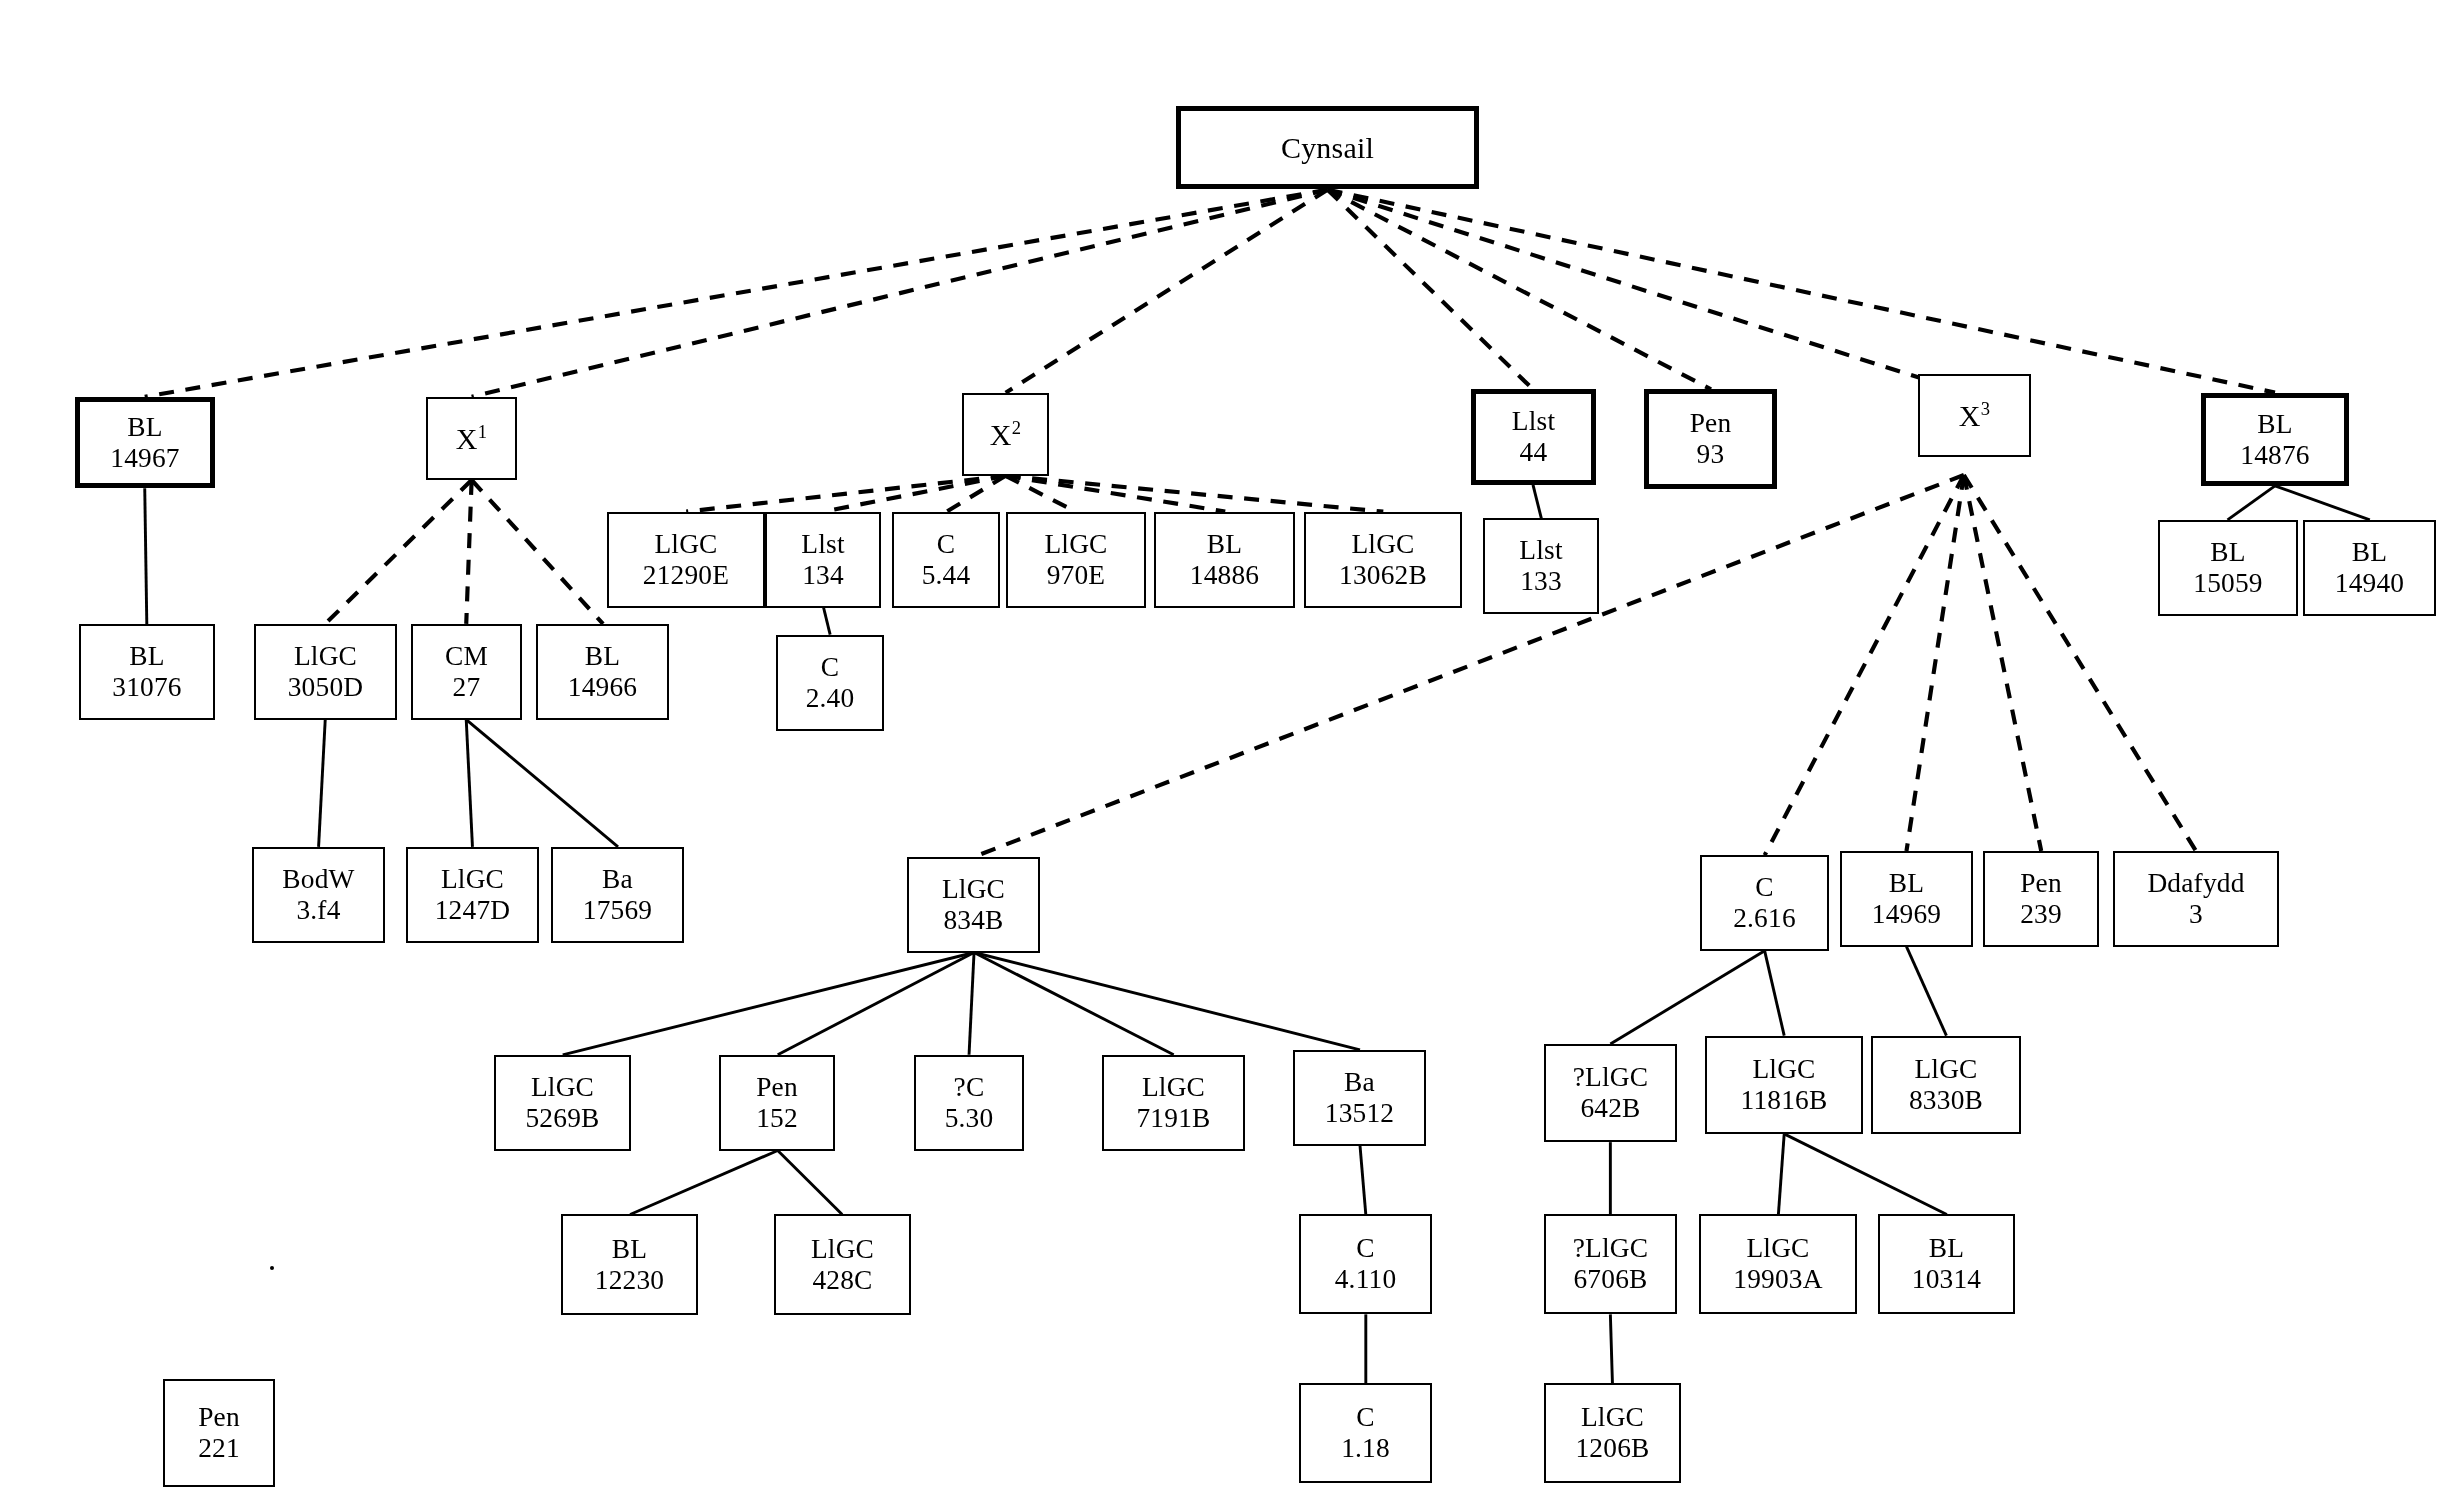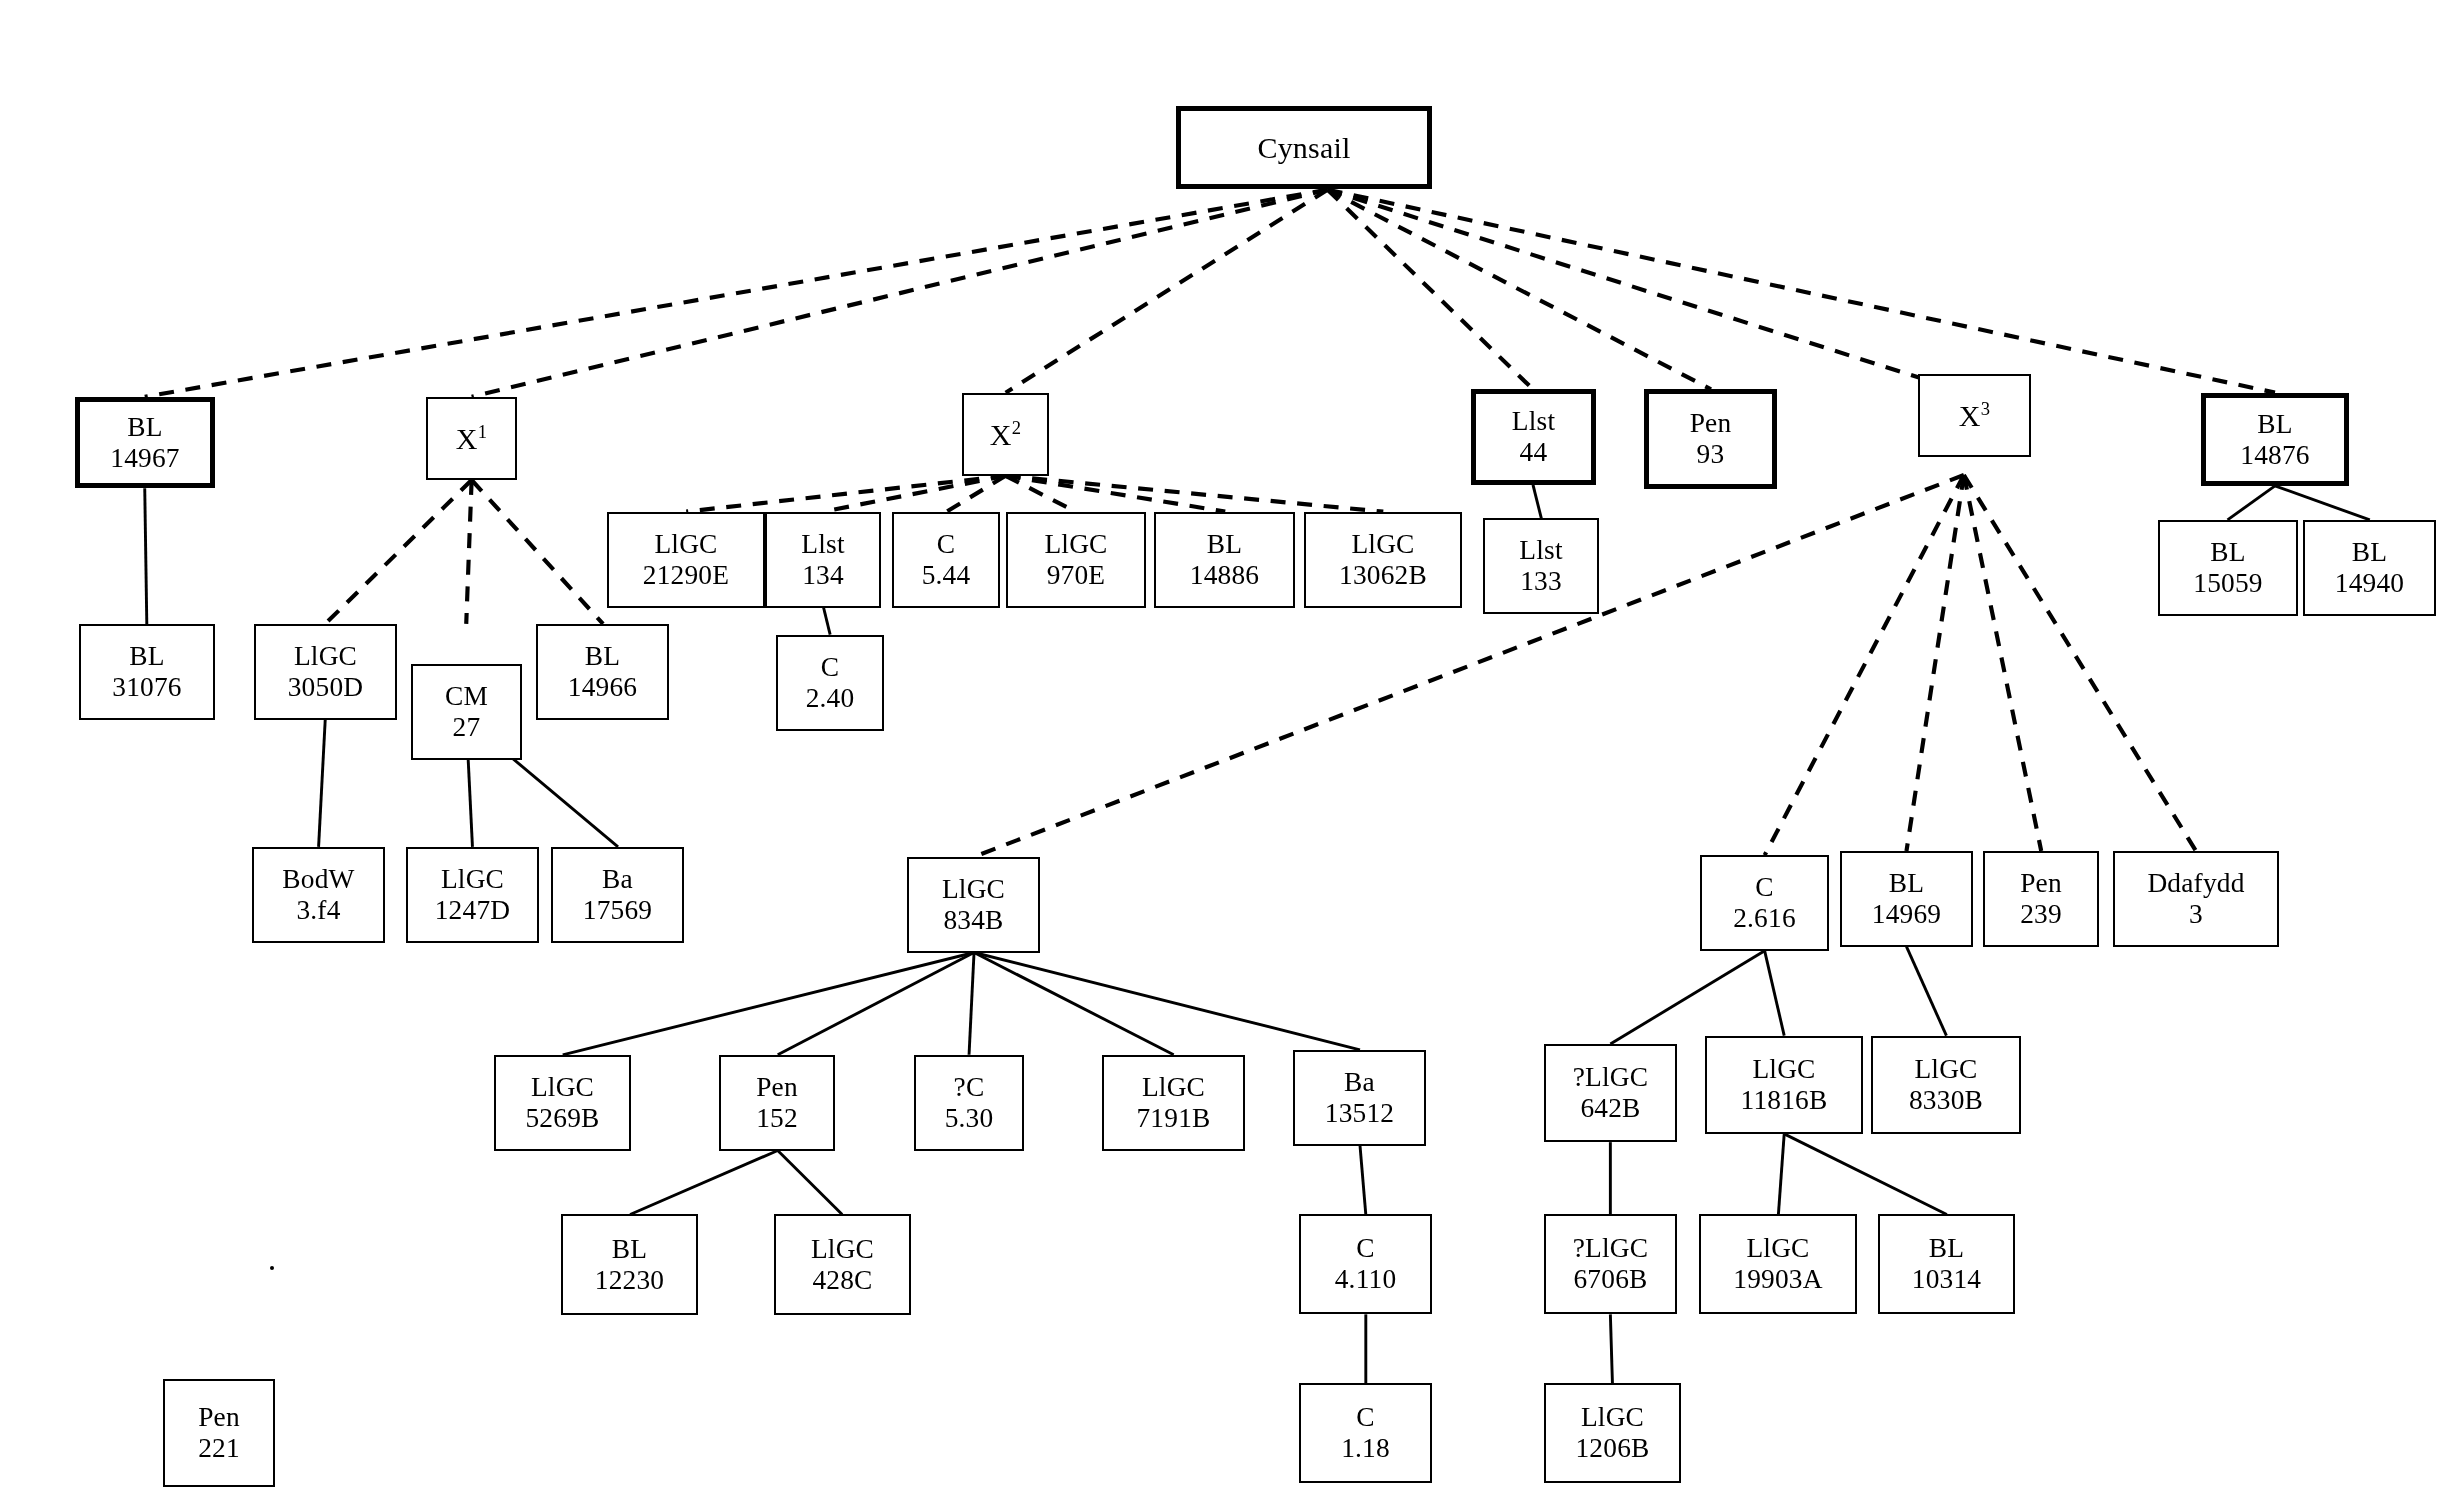--- a/index.html
+++ b/index.html
@@ -127,21 +127,21 @@
       <line x1="2292" y1="1138" x2="2340" y2="1245" stroke="#000000" stroke-width="3.5"></line>
       <line x1="1936" y1="1373" x2="1936" y2="1460" stroke="#000000" stroke-width="3.5"></line>
       <line x1="2145" y1="1363" x2="2138" y2="1460" stroke="#000000" stroke-width="3.5"></line>
       <line x1="2145" y1="1363" x2="2340.5" y2="1460" stroke="#000000" stroke-width="3.5"></line>
       <line x1="1936" y1="1580" x2="1938.5" y2="1663" stroke="#000000" stroke-width="3.5"></line>
     </svg>
 
   <div class="stray-dot" style="left:270px; top:1266px;"></div>
 
   <div id="node-layer">
-      <div class="node thick single root" style="left: 1176px; top: 106px; width: 256px; height: 83px;">
+      <div class="node thick single root" style="left: 1176px; top: 106px; width: 303px; height: 83px;">
         <span class="l1">Cynsail</span>
       </div>
       <div class="node thick" style="left: 75px; top: 397px; width: 140px; height: 91px;">
         <span class="l1">BL</span>
         <span class="l2">14967</span>
       </div>
       <div class="node single" style="left: 426px; top: 397px; width: 91px; height: 83px;">
         <span class="l1">X<span class="sup">1</span></span>
       </div>
       <div class="node single" style="left: 962px; top: 393px; width: 87px; height: 83px;">
@@ -199,21 +199,21 @@
         <span class="l2">14940</span>
       </div>
       <div class="node" style="left: 79px; top: 624px; width: 136px; height: 96px;">
         <span class="l1">BL</span>
         <span class="l2">31076</span>
       </div>
       <div class="node" style="left: 254px; top: 624px; width: 143px; height: 96px;">
         <span class="l1">LlGC</span>
         <span class="l2">3050D</span>
       </div>
-      <div class="node" style="left: 411px; top: 624px; width: 111px; height: 96px; margin-top: 40px;">
+      <div class="node" style="left: 411px; top: 624px; width: 111px; height: 96px;">
         <span class="l1">CM</span>
         <span class="l2">27</span>
       </div>
       <div class="node" style="left: 536px; top: 624px; width: 133px; height: 96px;">
         <span class="l1">BL</span>
         <span class="l2">14966</span>
       </div>
       <div class="node" style="left: 776px; top: 635px; width: 108px; height: 96px;">
         <span class="l1">C</span>
         <span class="l2">2.40</span>

